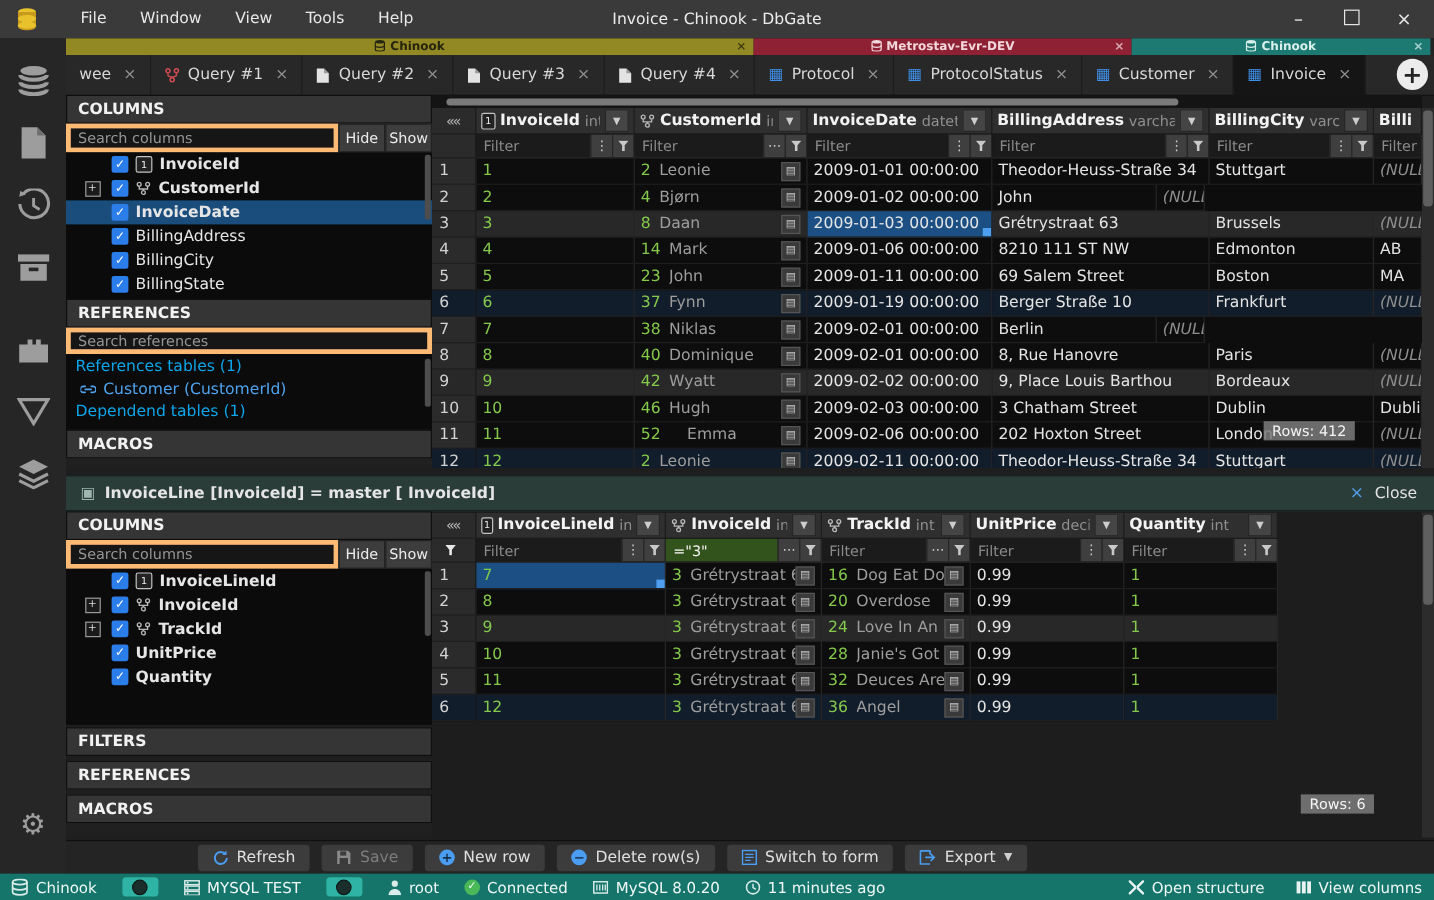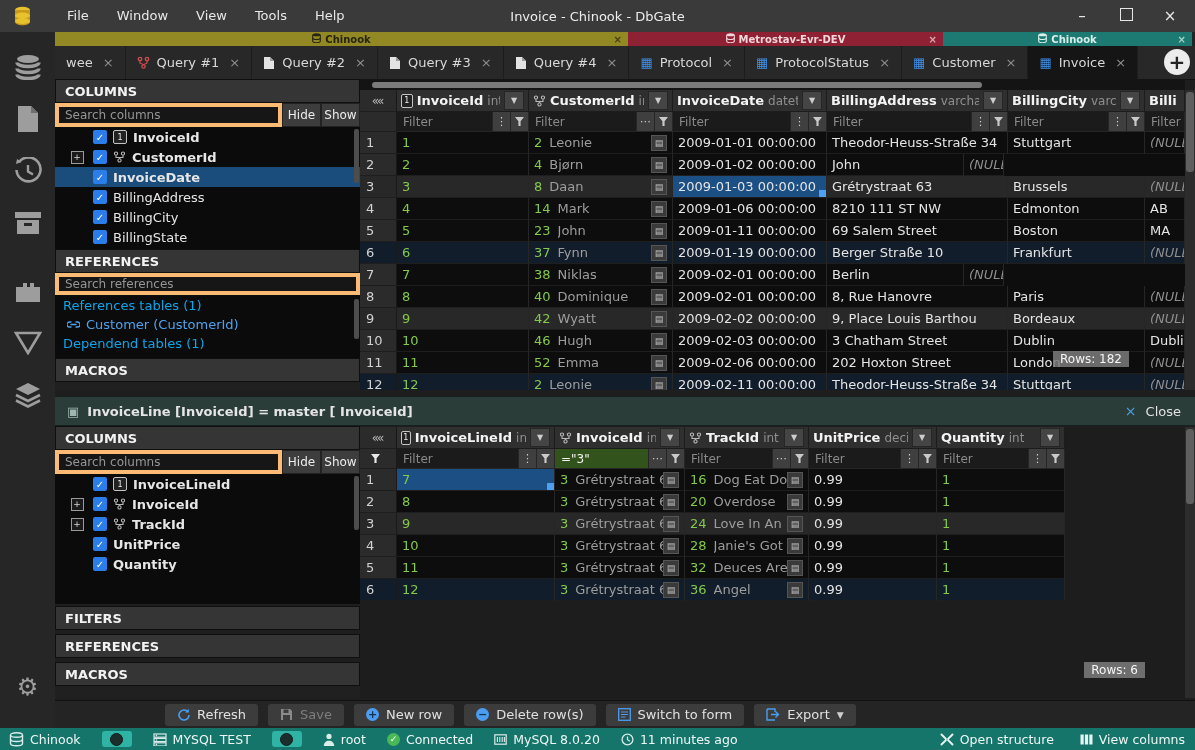--- a/index.html
+++ b/index.html
@@ -796,21 +796,21 @@
           </div>
           <div class="cell" style="width: 40px;">
             <span>Dublin</span>
           </div>
         </div>
         <div class="gridrow">
           <div class="cell rownum">11</div>
           <div class="cell" style="width: 132px;">
             <span class="green">11</span>
           </div>
-          <div class="cell" style="width: 144px;">
+          <div class="cell" style="width: 144px; gap: 15px;">
             <span class="fknum">52</span>
             <span class="fktxt">Emma</span>
             <span class="ic-doc">▤</span>
           </div>
           <div class="cell" style="width: 154px;">
             <span>2009-02-06 00:00:00</span>
           </div>
           <div class="cell" style="width: 181px;">
             <span>202 Hoxton Street</span>
           </div>
@@ -838,21 +838,21 @@
             <span>Theodor-Heuss-Straße 34</span>
           </div>
           <div class="cell" style="width: 137px;">
             <span>Stuttgart</span>
           </div>
           <div class="cell" style="width: 40px;">
             <span class="nullv">(NULL)</span>
           </div>
         </div>
       </div>
-    <div class="rowsbadge" style="right:56px;top:272px;">Rows: 182</div>
+    <div class="rowsbadge" style="right:56px;top:272px;">Rows: 412</div>
   </div>
   <div class="grid" id="grid-bottom">
     <div class="gridbody" id="gridbody-bottom">
         <div class="gridrow">
           <div class="cell rownum corner">««</div>
           <div class="cell hcell" style="width: 158px;">
             <span class="ic-pk">1</span>
             <span class="hname">InvoiceLineId</span>
             <span class="htype">int</span>
             <span class="chevbtn" style="font-size: 8px;">▼</span>

